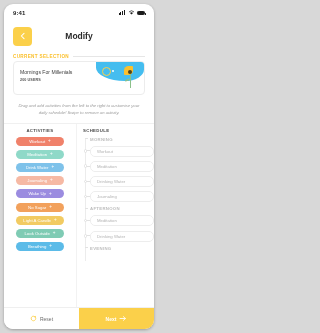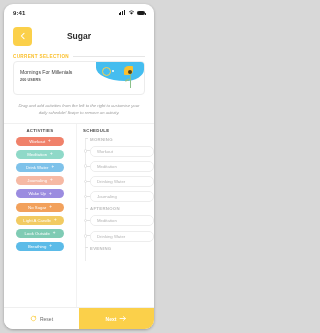--- a/index.html
+++ b/index.html
@@ -163,21 +163,21 @@
       <span class="batt"></span>
     </div>
   </div>
 
   <div class="header">
     <div class="back-btn">
       <svg width="8" height="8" viewBox="0 0 10 10">
         <path d="M6.3 1.6 L2.9 5 L6.3 8.4" stroke="#ffffff" stroke-width="1.3" fill="none" stroke-linecap="round" stroke-linejoin="round"></path>
       </svg>
     </div>
-    <div class="page-title">Sugar</div>
+    <div class="page-title">Modify</div>
   </div>
 
   <div class="sec-row">
     <div class="sec-label">CURRENT SELECTION</div>
     <div class="sec-rule"></div>
   </div>
 
   <div class="card-wrap">
     <div class="sel-card">
       <div class="sel-text">

